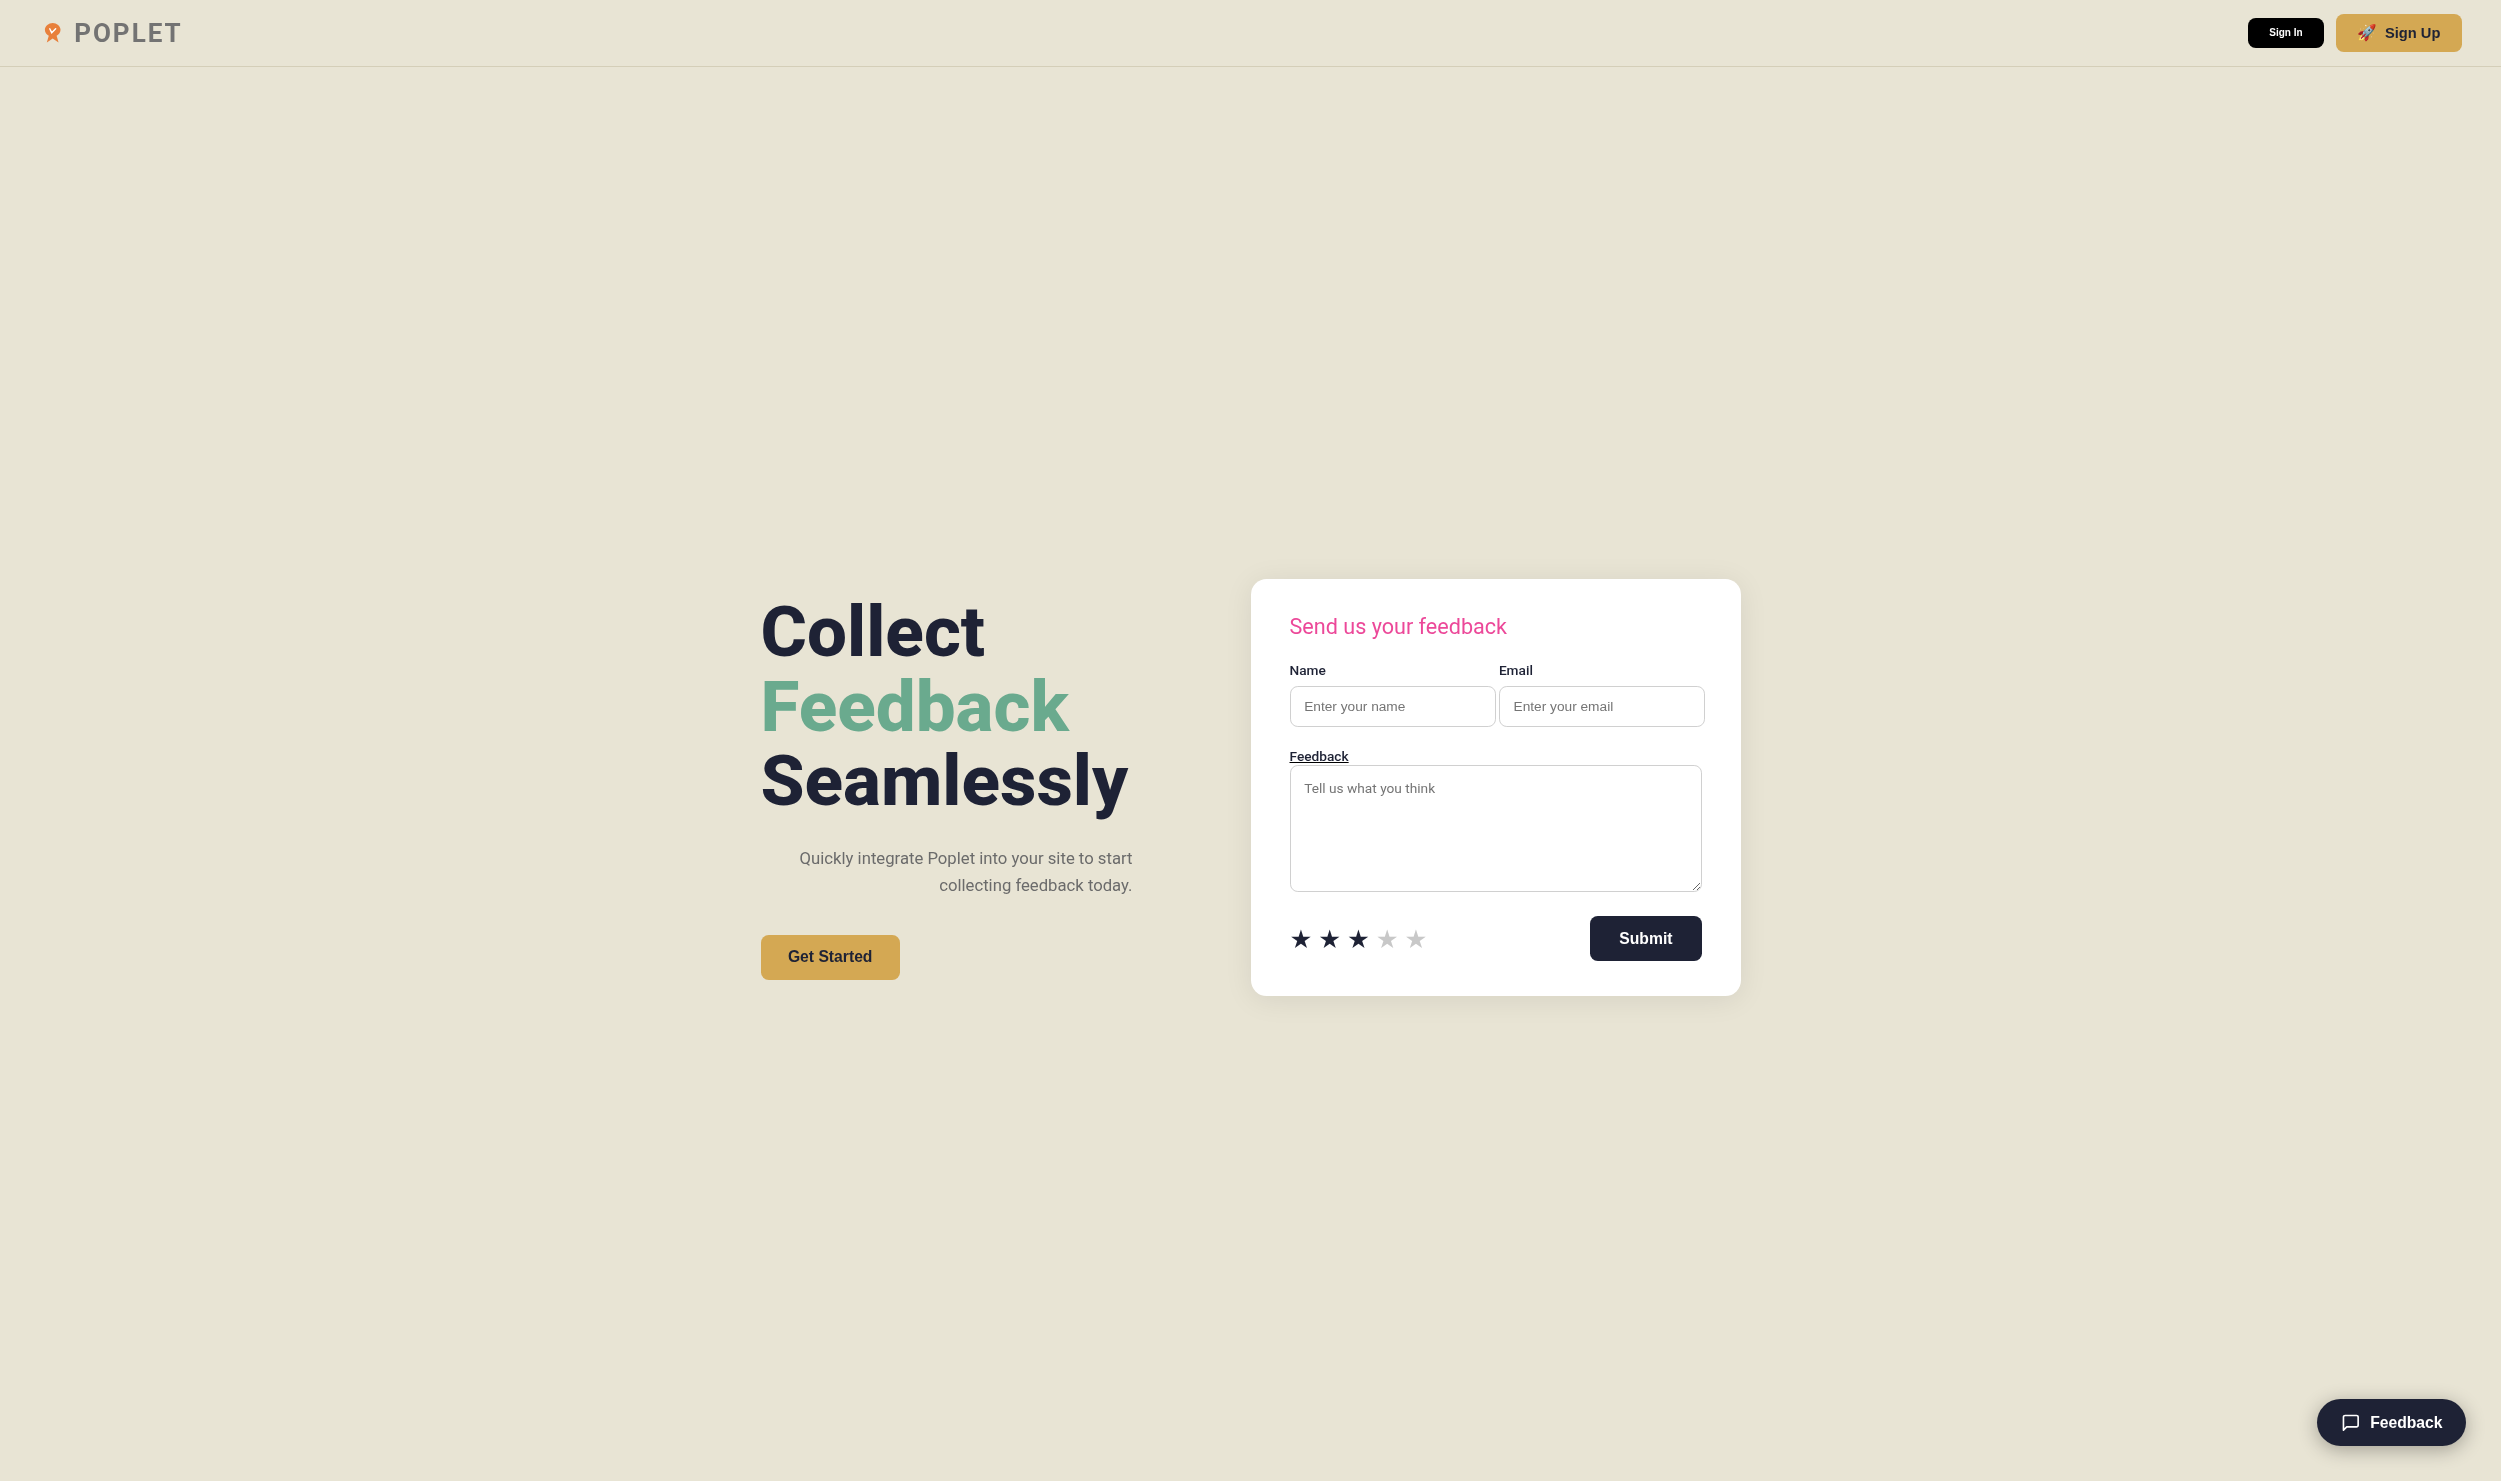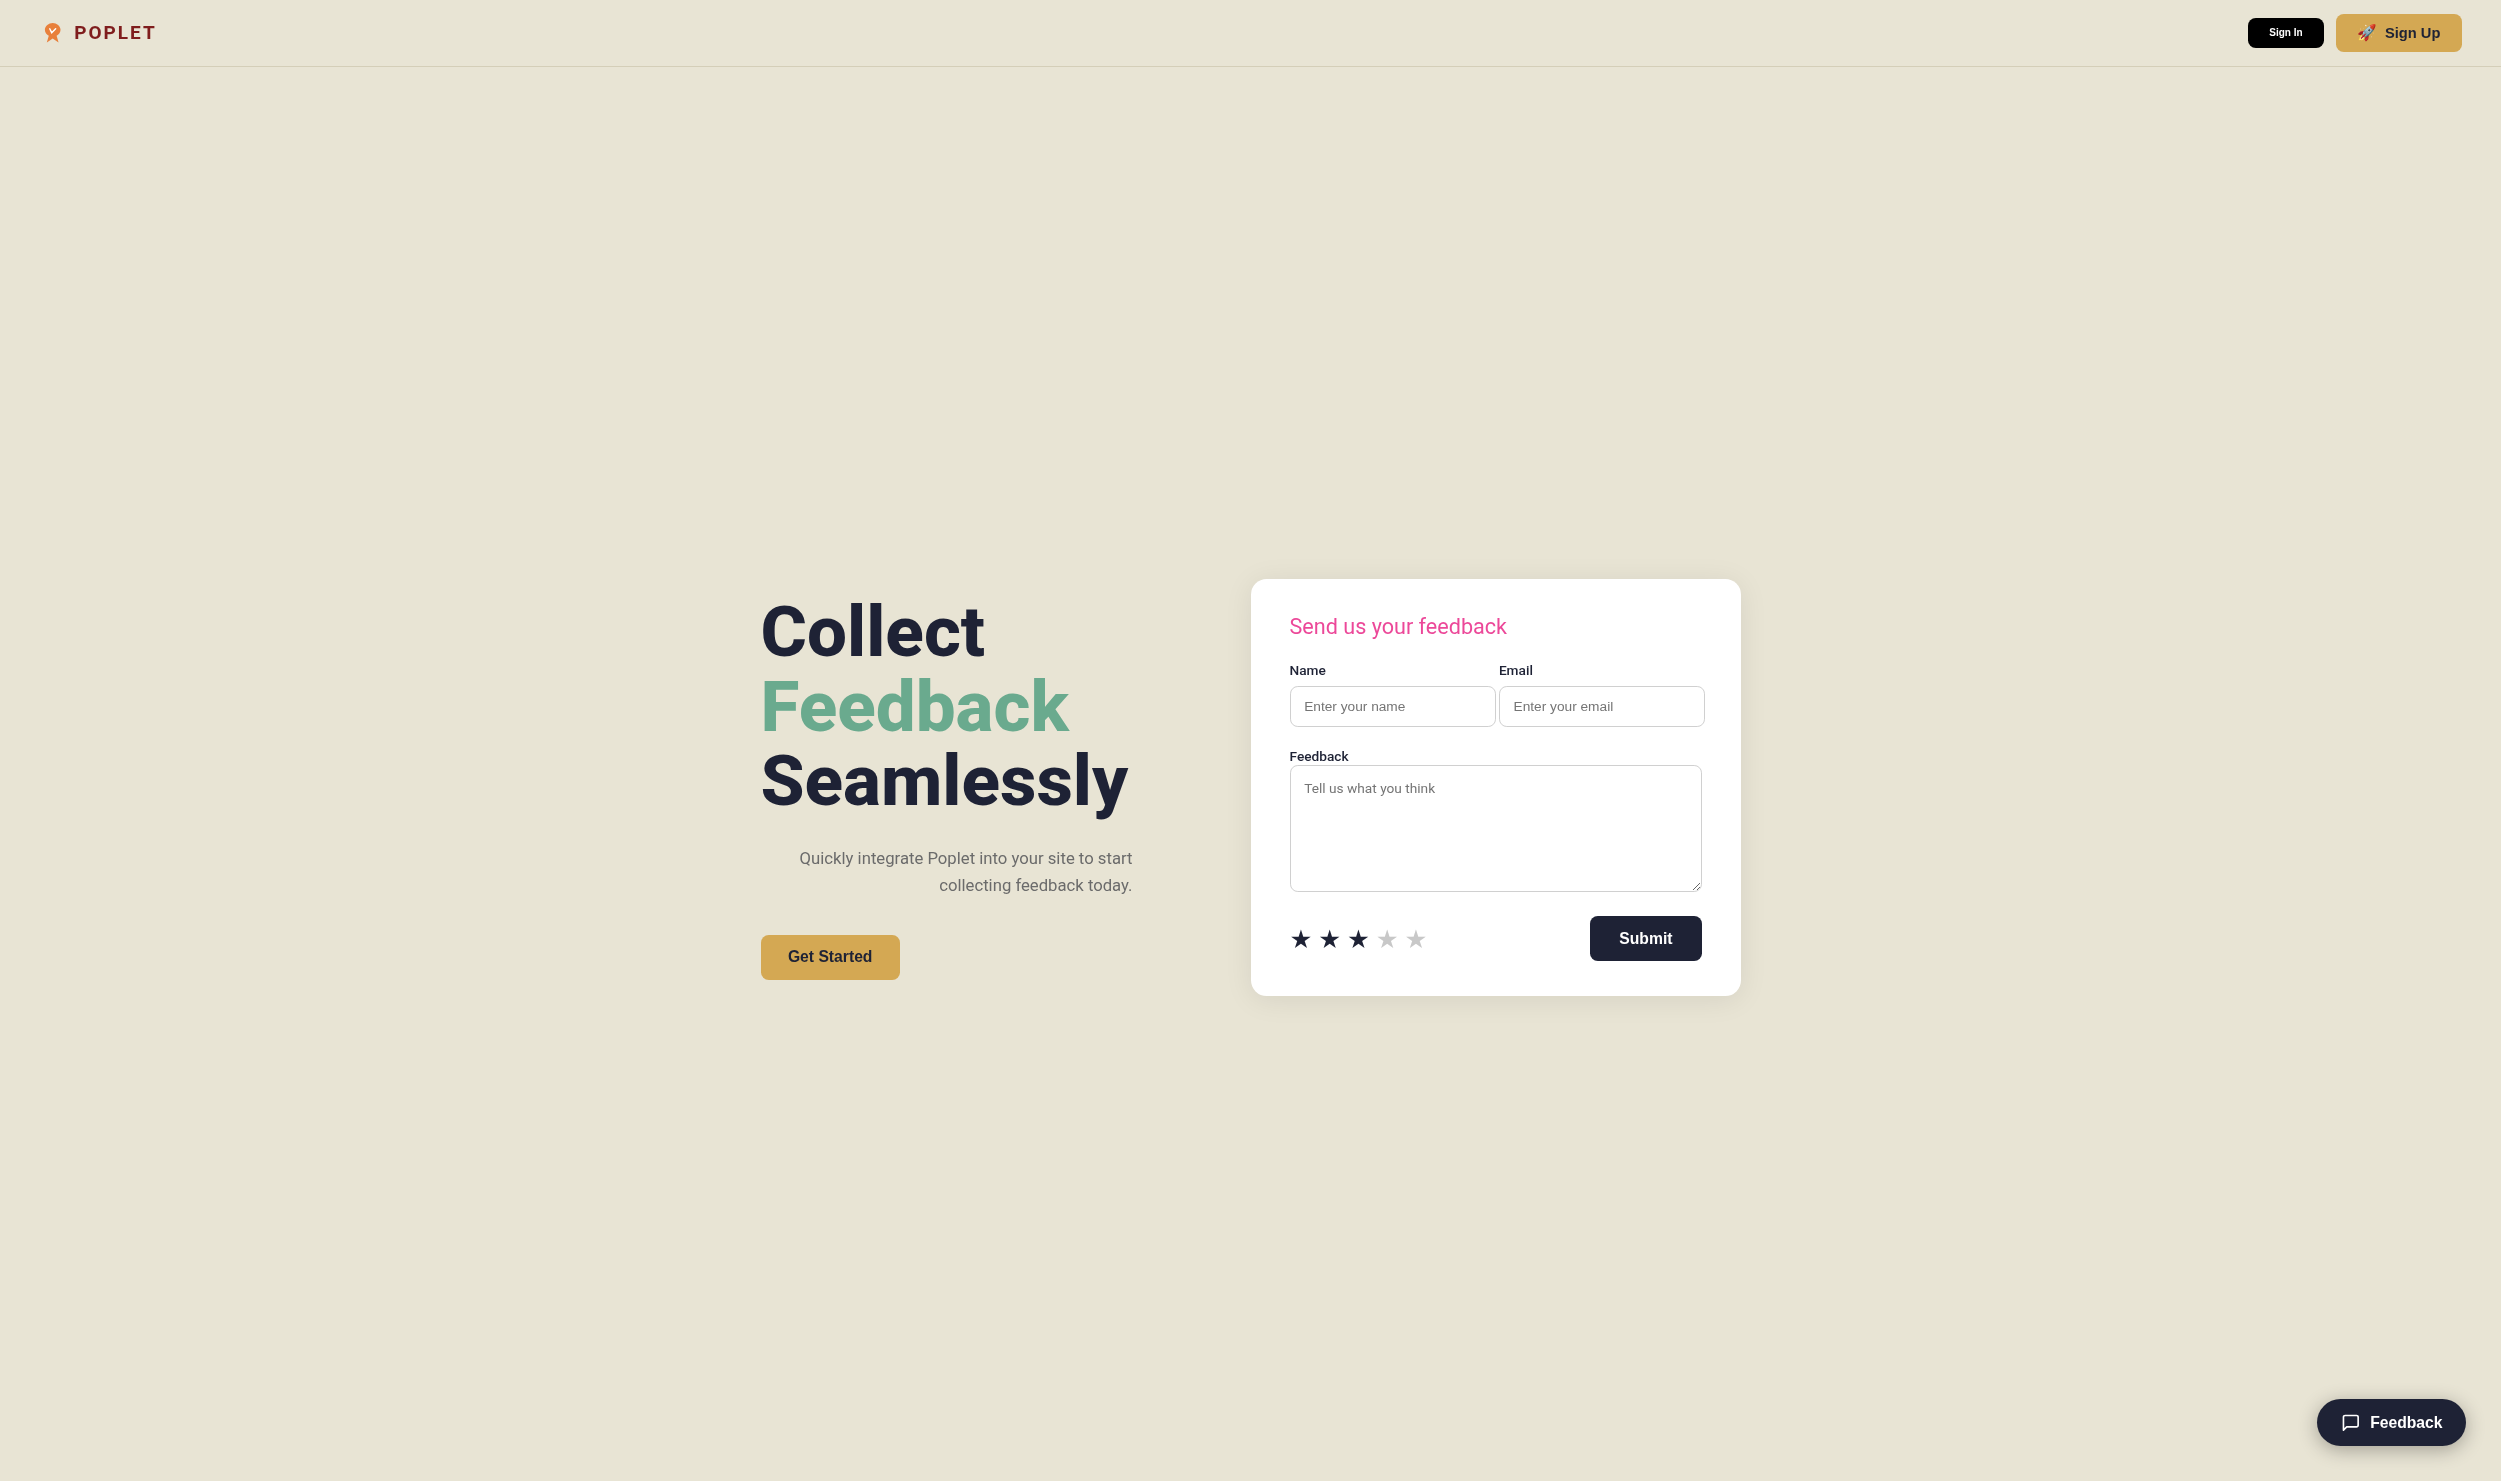--- a/index.html
+++ b/index.html
@@ -30,23 +30,23 @@
       align-items: center;
       gap: 7.8px;
     }
 
     .logo-icon {
       width: 27.4px;
       height: 27.4px;
     }
 
     .logo-text {
-      font-size: 19px;
+      font-size: 26px;
       font-weight: 700;
-      color: #7f1d1d;
+      color: #737373;
       letter-spacing: 2px;
     }
 
     .nav-buttons {
       display: flex;
       gap: 11.8px;
       align-items: center;
     }
 
     .btn-signin {
@@ -167,20 +167,21 @@
       border-radius: 7.8px;
       padding: 11.8px 13.7px;
       font-size: 13.7px;
       color: #14532d;
       outline: none;
       background: #fff;
     }
 
     .form-group-full {
       margin-bottom: 19.6px;
+      text-decoration: underline;
     }
 
     .form-textarea {
       border: 1px solid #d0d0d0;
       border-radius: 7.8px;
       padding: 13.7px;
       font-size: 13.7px;
       color: #888;
       outline: none;
       resize: vertical;

